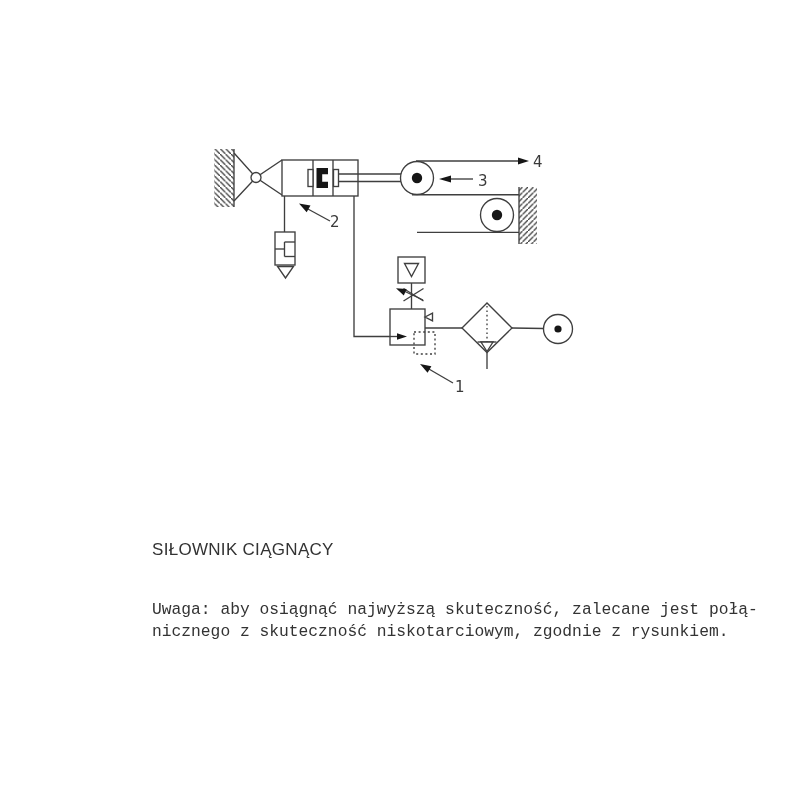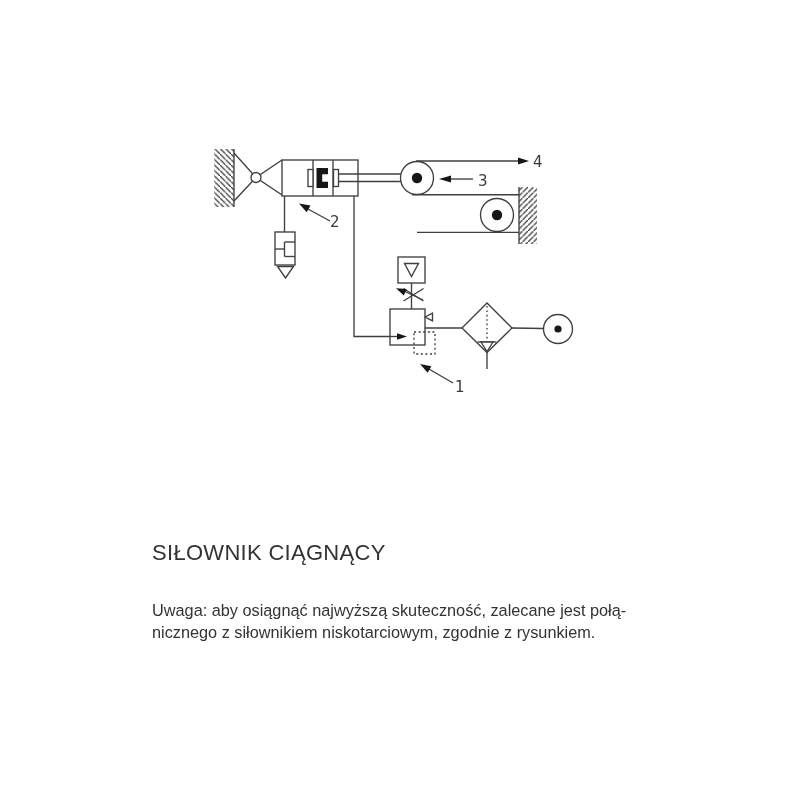--- a/index.html
+++ b/index.html
@@ -11,27 +11,27 @@
   #diagram line,#diagram path,#diagram rect,#diagram circle,#diagram polygon,#diagram polyline{
     stroke:#3f3f3f;stroke-width:1.35;fill:none;
   }
   #diagram text{
     stroke:none;fill:#3a3a3a;
     font-family:"DejaVu Sans","Liberation Sans",sans-serif;
     font-size:15px;
   }
   .title{
     position:absolute;left:152px;top:540px;
-    font-size:22px;letter-spacing:.3px;color:#333333;white-space:nowrap;
+    font-size:17px;letter-spacing:.3px;color:#333333;white-space:nowrap;
   }
   .note{
     position:absolute;left:152px;top:599px;
     font-size:16.3px;line-height:22.4px;color:#333333;
   }
-  .note-line{white-space:nowrap;}
+  .note-line{white-space:nowrap;font-family:Liberation Mono, monospace;}
 </style>
 </head>
 <body>
 
 <div id="canvas">
 
   <svg id="diagram" width="800" height="500" viewBox="0 0 800 500" style="position:absolute;left:0;top:0;">
     <defs>
       <pattern id="hatchL" width="5.5" height="5.5" patternUnits="userSpaceOnUse">
         <path d="M-1,-1 L6.5,6.5"></path>
@@ -157,16 +157,16 @@
       <line x1="428" y1="368.5" x2="453" y2="383"></line>
       <polygon points="420,364 431.4,366.2 427.6,372.8" style="fill:#161616;stroke:none"></polygon>
       <text x="455" y="392">1</text>
     </g>
   </svg>
 
   <div class="title">SIŁOWNIK CIĄGNĄCY</div>
 
   <div class="note">
     <div class="note-line">Uwaga: aby osiągnąć najwyższą skuteczność, zalecane jest połą-</div>
-    <div class="note-line">nicznego z siłownikiem niskotarciowym, zgodnie z rysunkiem.</div>
+    <div class="note-line">nicznego z skuteczność niskotarciowym, zgodnie z rysunkiem.</div>
   </div>
 
 </div>
 
 </body></html>

